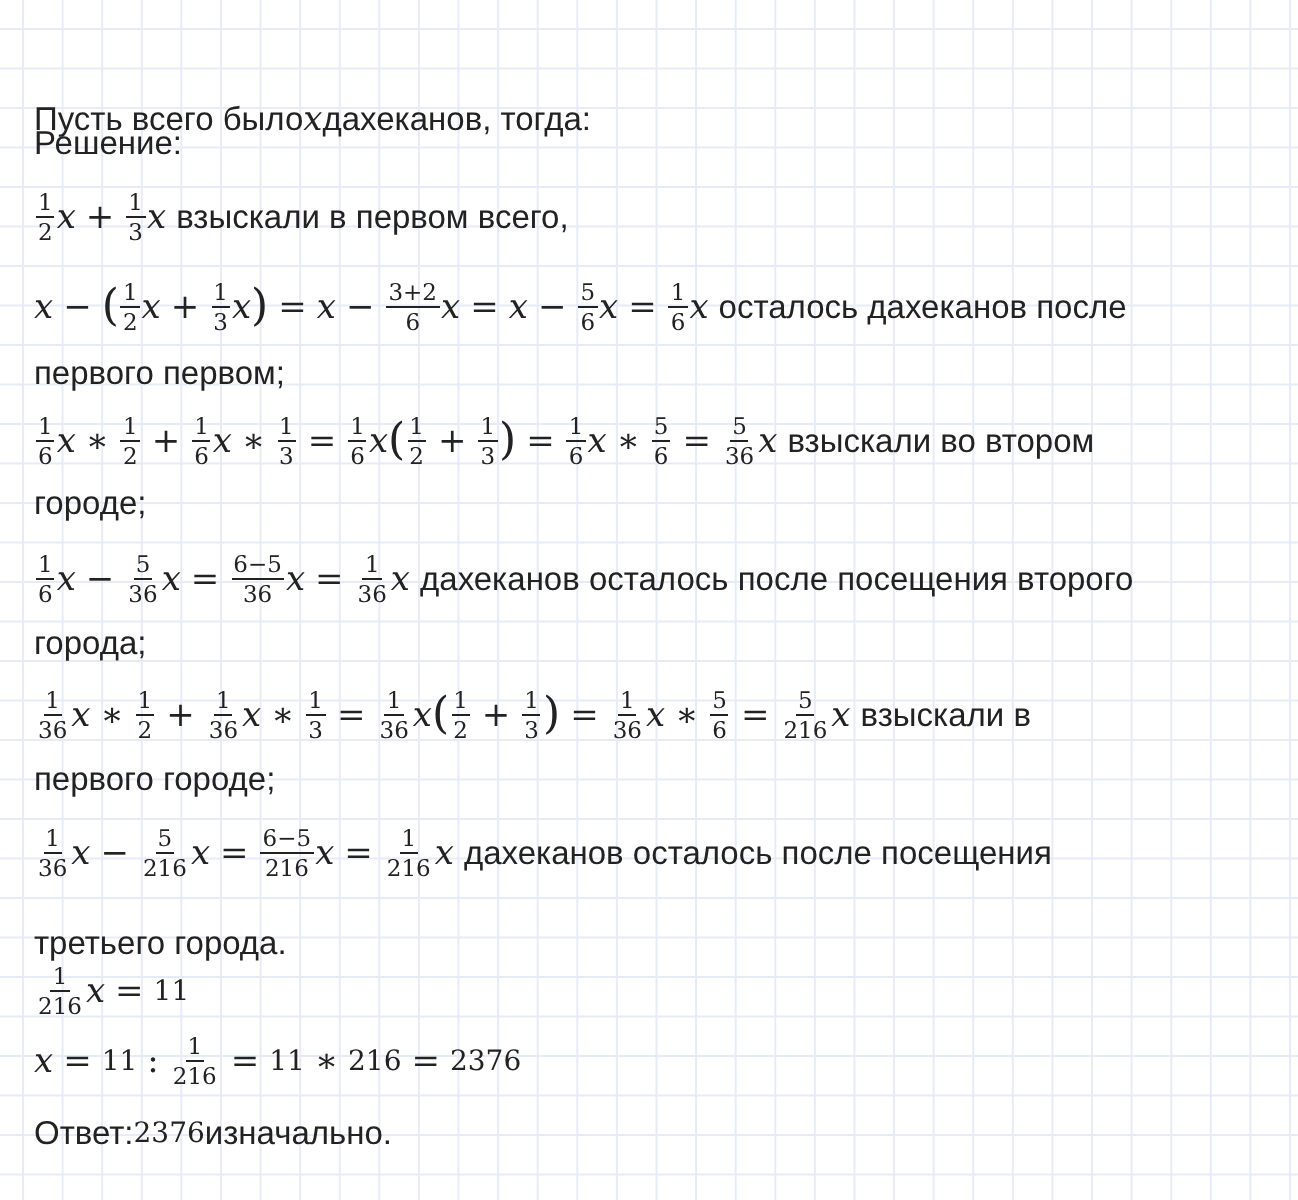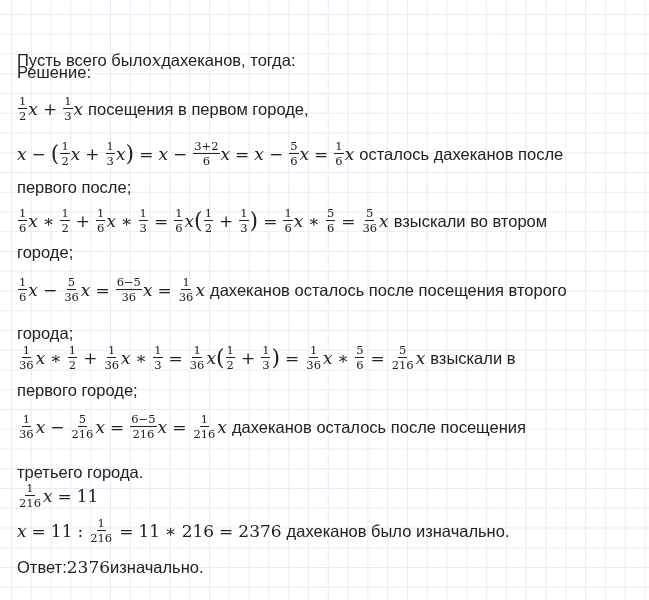--- a/index.html
+++ b/index.html
@@ -13,21 +13,21 @@
     background-position: 11px 14px;
     font-family: "Liberation Sans", sans-serif;
     color: #222222;
   }
   .line {
     position: absolute; left: 17px; white-space: nowrap;
     font-size: 16.5px; line-height: 20px;
     display: flex; align-items: center;
   }
   .text { font-family: "Liberation Sans", sans-serif; }
-  .m { font-family: "DejaVu Serif", serif; font-size: 17px; }
+  .m { font-family: "DejaVu Serif", serif; font-size: 14px; }
   .mi { font-family: "DejaVu Serif", serif; font-style: italic; font-size: 17px; }
   .op { font-family: "DejaVu Serif", serif; font-size: 17px; margin: 0 5px; }
   .frac {
     display: inline-flex; flex-direction: column; align-items: center;
     vertical-align: middle; margin: 0 1px;
     font-family: "DejaVu Serif", serif; font-size: 11.5px; line-height: 12px;
   }
   .frac .num { padding: 0 1px 1px 1px; border-bottom: 1px solid #222; }
   .frac .den { padding: 1px 1px 0 1px; }
   .paren { font-family: "DejaVu Serif", serif; font-size: 22px; line-height: 20px; }
@@ -52,21 +52,21 @@
       <span class="den">2</span>
     </span>
     <span class="mi">x</span>
     <span class="op">+</span>
     <span class="frac">
       <span class="num">1</span>
       <span class="den">3</span>
     </span>
     <span class="mi">x</span>
     <span class="sp"></span>
-    <span class="text">посещения в первом городе,</span>
+    <span class="text">взыскали в первом всего,</span>
 </div>
 
 <div class="line" style="top:140px;">
   <span class="mi">x</span>
     <span class="op">−</span>
     <span class="paren">(</span>
     <span class="frac">
       <span class="num">1</span>
       <span class="den">2</span>
     </span>
@@ -97,21 +97,21 @@
     <span class="op">=</span>
     <span class="frac">
       <span class="num">1</span>
       <span class="den">6</span>
     </span>
     <span class="mi">x</span>
     <span class="sp"></span>
     <span class="text">осталось дахеканов после</span>
 </div>
 <div class="line" style="top:177px;">
-  <span class="text">первого после;</span>
+  <span class="text">первого первом;</span>
 </div>
 
 <div class="line" style="top:207px;">
   <span class="frac">
       <span class="num">1</span>
       <span class="den">6</span>
     </span>
     <span class="mi">x</span>
     <span class="op">∗</span>
     <span class="frac">
@@ -190,21 +190,21 @@
     <span class="mi">x</span>
     <span class="op">=</span>
     <span class="frac">
       <span class="num">1</span>
       <span class="den">36</span>
     </span>
     <span class="mi">x</span>
     <span class="sp"></span>
     <span class="text">дахеканов осталось после посещения второго</span>
 </div>
-<div class="line" style="top:323px;">
+<div class="line" style="top:312px;">
   <span class="text">города;</span>
 </div>
 
 <div class="line" style="top:344px;">
   <span class="frac">
       <span class="num">1</span>
       <span class="den">36</span>
     </span>
     <span class="mi">x</span>
     <span class="op">∗</span>
@@ -314,20 +314,19 @@
       <span class="num">1</span>
       <span class="den">216</span>
     </span>
     <span class="op">=</span>
     <span class="m">11</span>
     <span class="op">∗</span>
     <span class="m">216</span>
     <span class="op">=</span>
     <span class="m">2376</span>
     <span class="sp"></span>
-    <span class="text">дахеканов было изначально.</span>
 </div>
 
 <div class="line" style="top:557px;align-items:flex-end;">
   <span class="text">Ответ: </span>
     <span class="m">2376</span>
     <span class="text"> изначально.</span>
 </div>
 
 </body></html>

